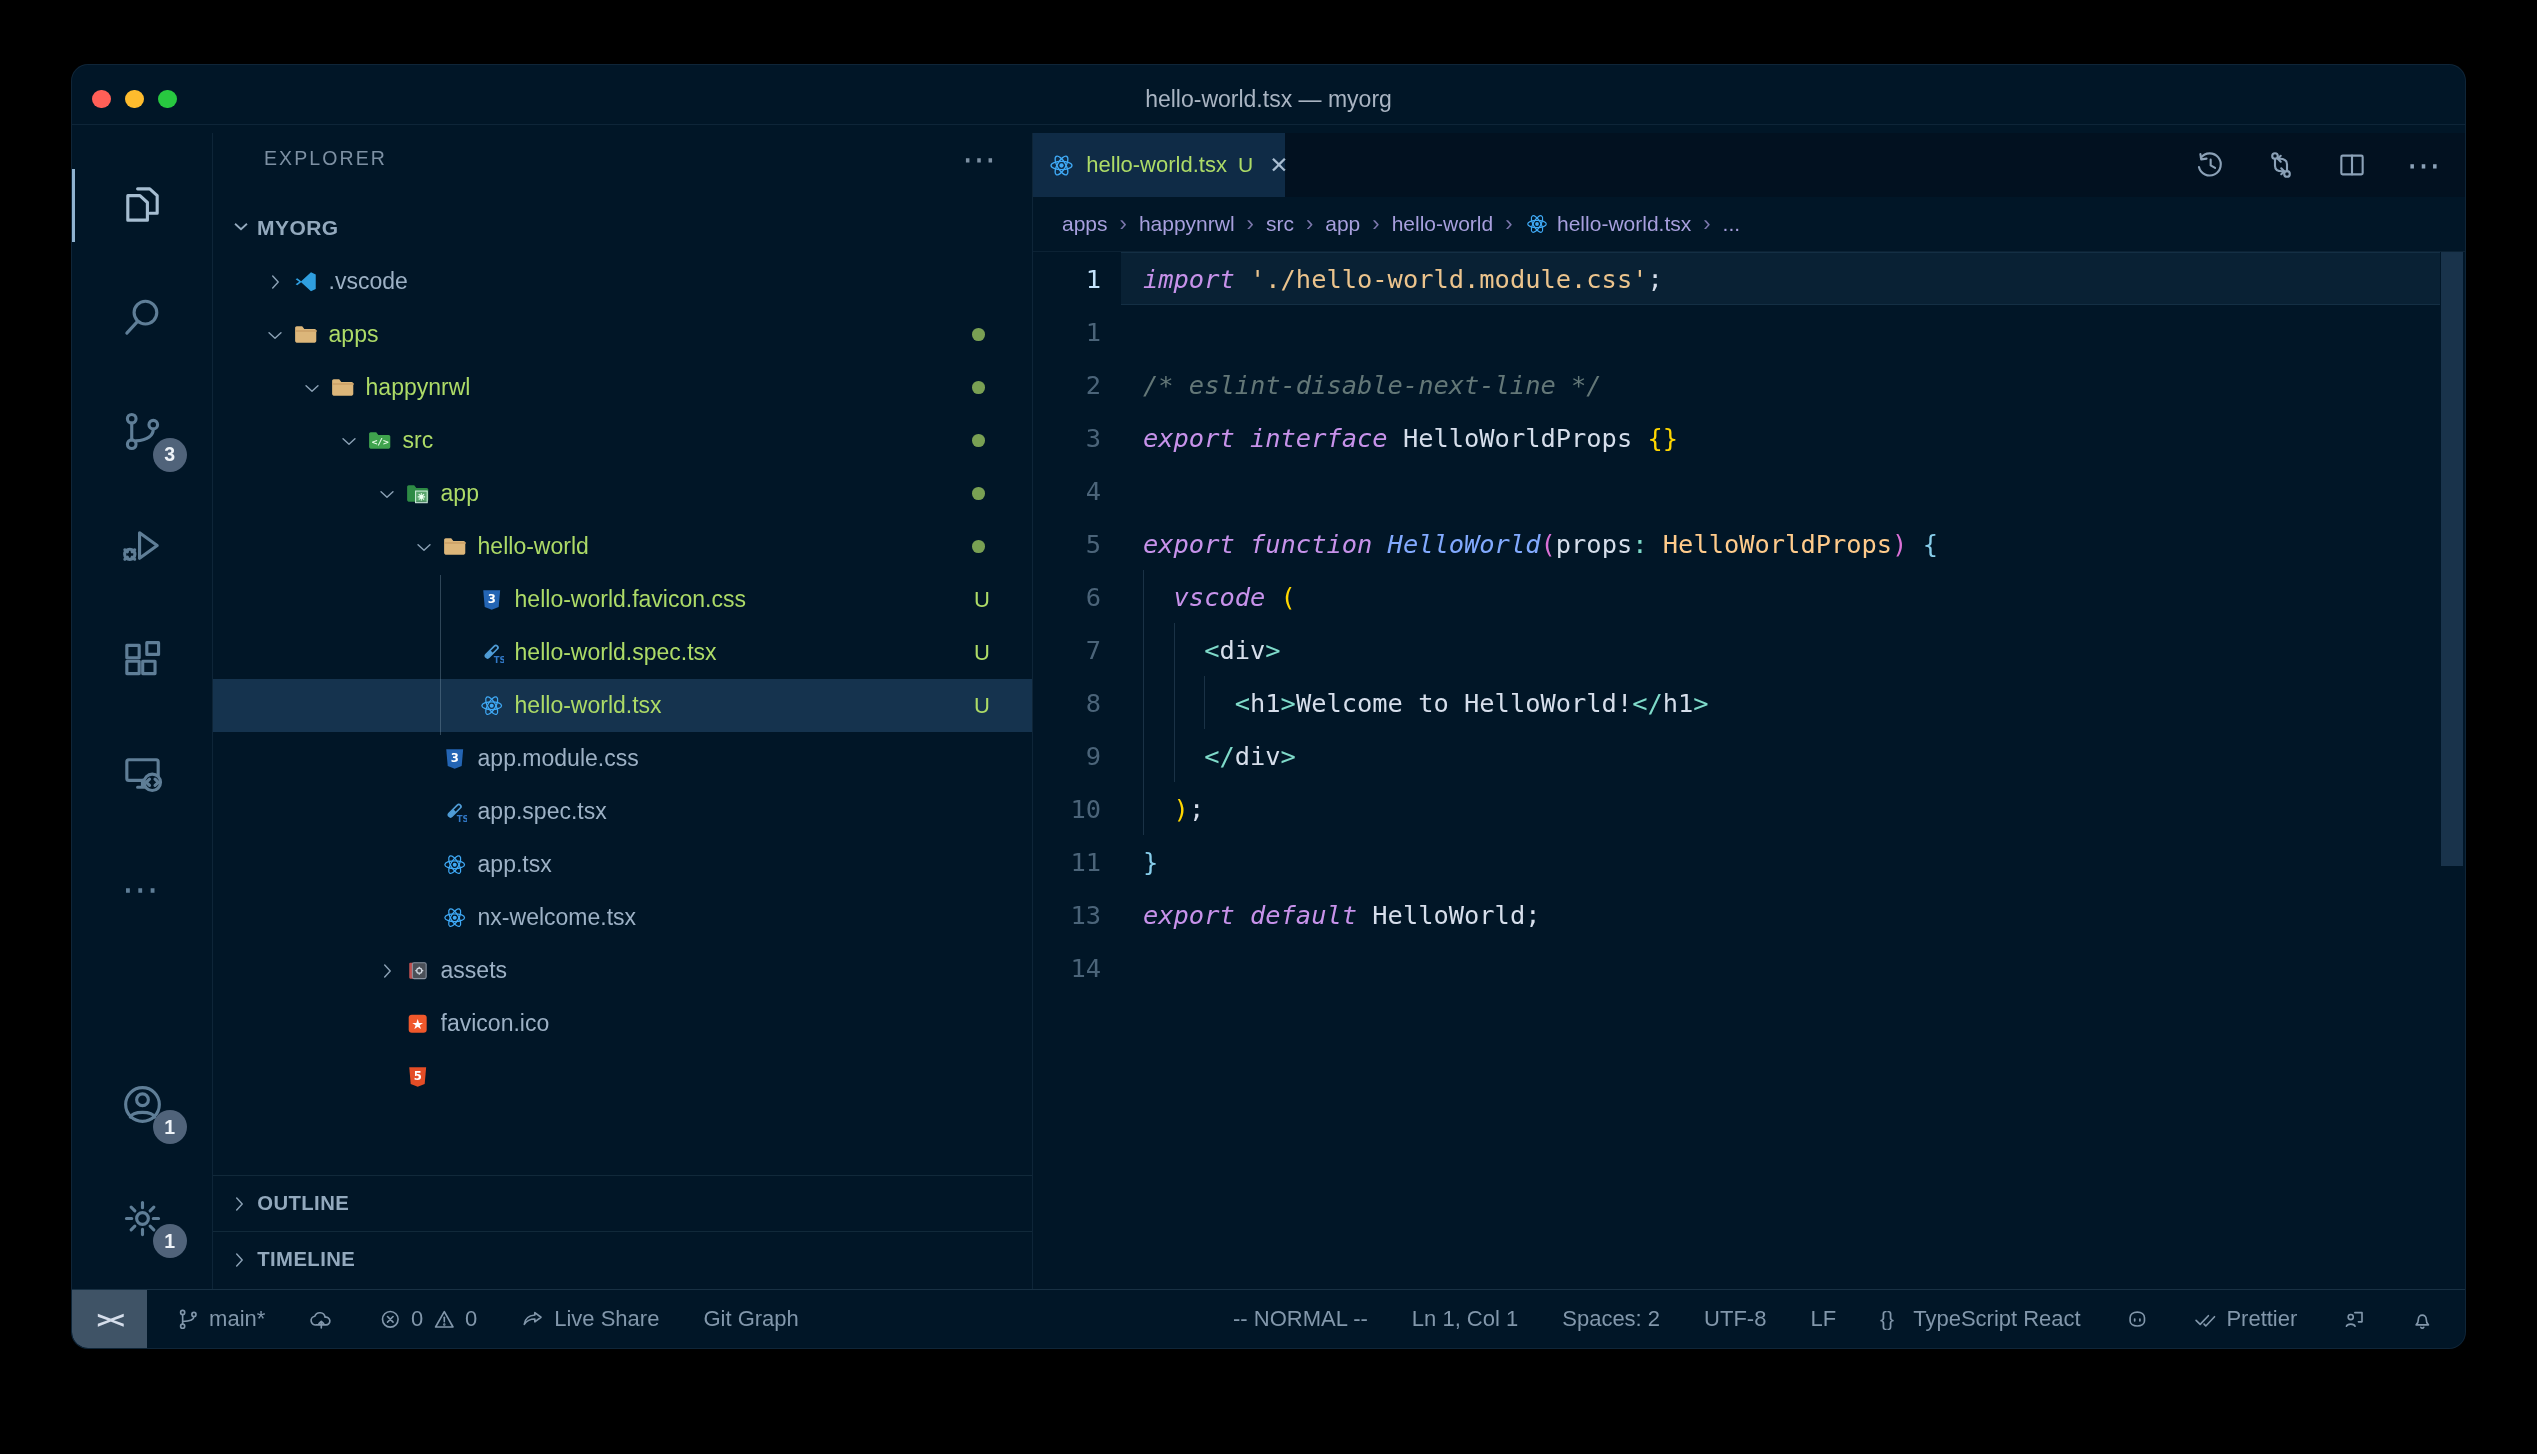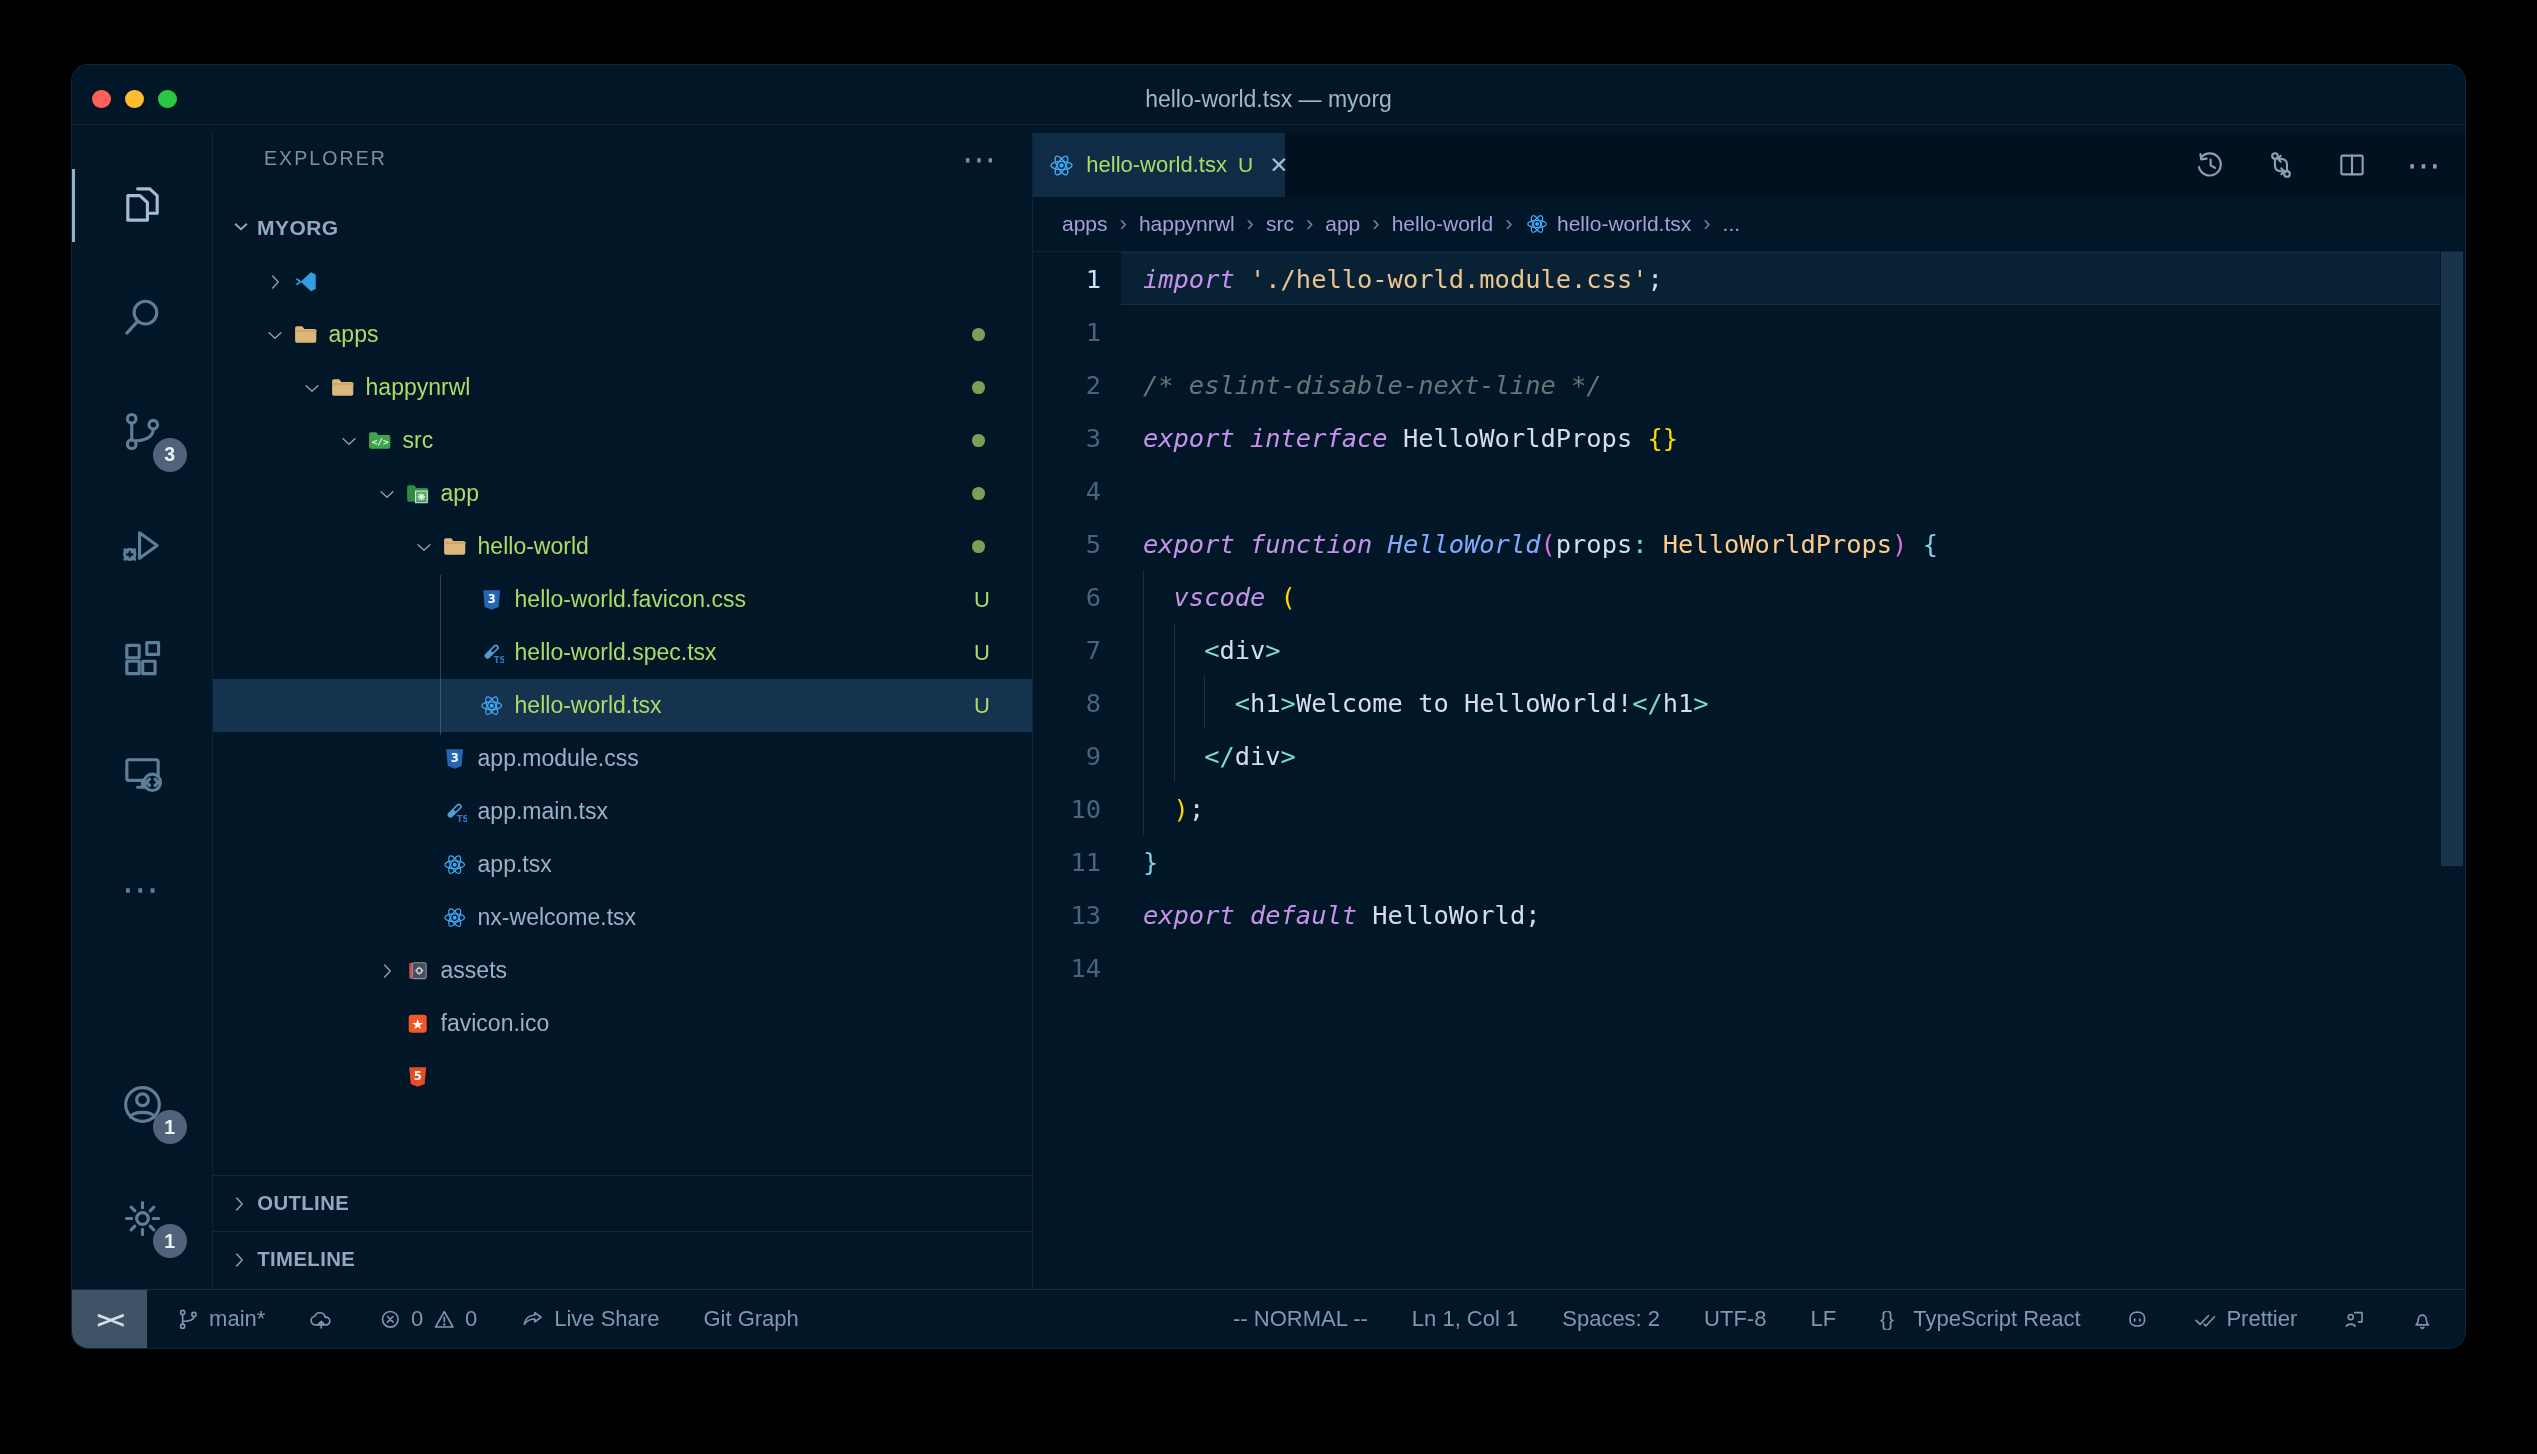--- a/index.html
+++ b/index.html
@@ -229,20 +229,21 @@
               <span class="chev">
                 <svg viewBox="0 0 24 24" fill="none" stroke="currentColor" stroke-width="1.6" stroke-linecap="round" stroke-linejoin="round">
                   <path d="M9.5 5.5 15.5 12l-6 6.5"></path>
                 </svg>
               </span>
               <span class="ficon">
                 <svg viewBox="0 0 24 24">
                   <polygon points="17,3 21.5,5.2 21.5,18.8 17,21 7.7,12.5 4,15.3 2.5,14.4 5.8,12 2.5,9.6 4,8.7 7.7,11.5" fill="#2f9fe0"></polygon>
                 </svg>
               </span>
+              <span class="label">.vscode</span>
             </div>
             <div class="tree-row" style="padding-left: 51px;">
               <span class="chev">
                 <svg viewBox="0 0 24 24" fill="none" stroke="currentColor" stroke-width="1.6" stroke-linecap="round" stroke-linejoin="round">
                   <path d="M5.5 9.5 12 15.5l6.5-6"></path>
                 </svg>
               </span>
               <span class="ficon">
                 <svg viewBox="0 0 24 24">
                   <path d="M2 5.5C2 4.7 2.7 4 3.5 4h5.2l2 2.5h9.8c.8 0 1.5.7 1.5 1.5v10c0 .8-.7 1.5-1.5 1.5h-17C2.7 19.5 2 18.8 2 18z" fill="#dcb67a"></path>
@@ -363,21 +364,21 @@
             <div class="tree-row" style="padding-left: 229px;">
               <span class="ficon">
                 <svg viewBox="0 0 24 24" style="font-size:27px">
                   <g transform="rotate(45 12 11)">
                     <rect x="10" y="3.5" width="4" height="15" rx="2" fill="none" stroke="#4f9cd6" stroke-width="1.6"></rect>
                     <path d="M10.2 11h3.6v5.4a1.8 1.8 0 0 1-3.6 0z" fill="#4f9cd6"></path>
                   </g>
                   <text x="14" y="21.5" font-family="DejaVu Sans, sans-serif" font-size="8" font-weight="bold" fill="#3178c6">TS</text>
                 </svg>
               </span>
-              <span class="label">app.main.tsx</span>
+              <span class="label">app.spec.tsx</span>
             </div>
             <div class="tree-row" style="padding-left: 229px;">
               <span class="ficon">
                 <svg viewBox="0 0 24 24">
                   <g fill="none" stroke="#3fa9f5" stroke-width="1.2">
                     <ellipse cx="12" cy="12" rx="9.3" ry="3.7"></ellipse>
                     <ellipse cx="12" cy="12" rx="9.3" ry="3.7" transform="rotate(60 12 12)"></ellipse>
                     <ellipse cx="12" cy="12" rx="9.3" ry="3.7" transform="rotate(120 12 12)"></ellipse>
                   </g>
                   <circle cx="12" cy="12" r="1.9" fill="#3fa9f5"></circle>

